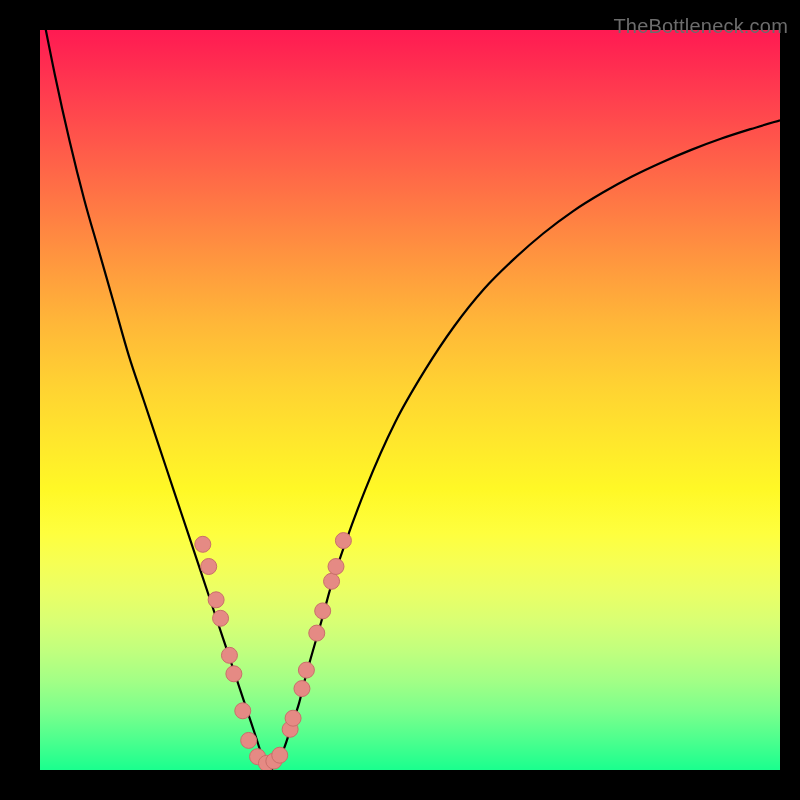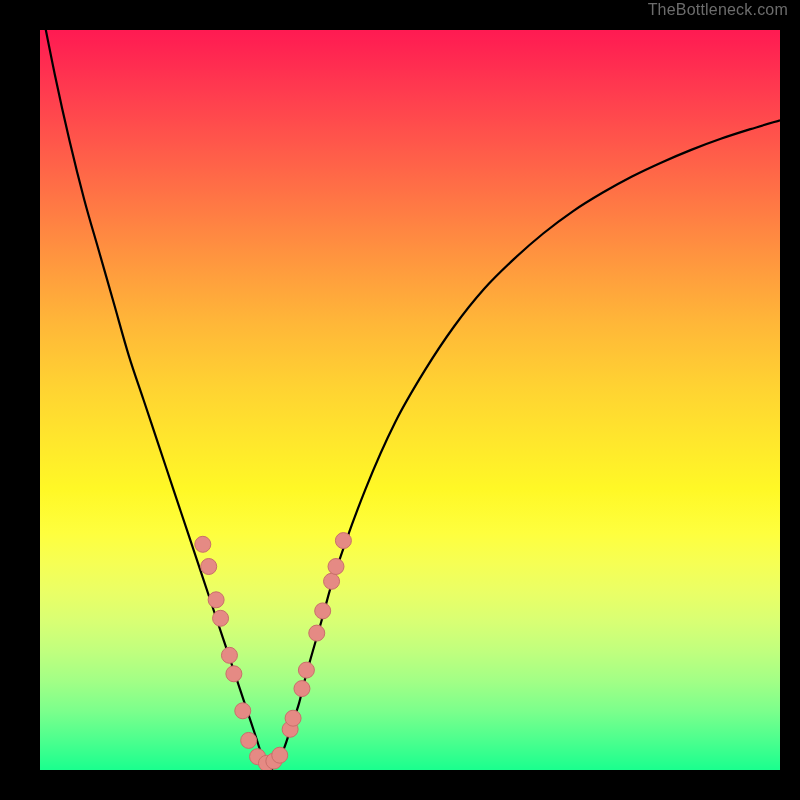--- a/index.html
+++ b/index.html
@@ -43,24 +43,24 @@
       #d8ff74 80%,
       #c0ff7e 84%,
       #a2ff86 88%,
       #7cff8c 92%,
       #4cff8e 96%,
       #1aff8e 100%
     );
   }
   .watermark {
     position: absolute;
-    top: 1px;
+    top: 15px;
     right: 12px;
     color: #6c6c6c;
-    font-size: 16px;
+    font-size: 20px;
     font-weight: 500;
     letter-spacing: 0.2px;
     user-select: none;
   }
   svg.curve {
     position: absolute;
     left: 0;
     top: 0;
     width: 740px;
     height: 740px;

